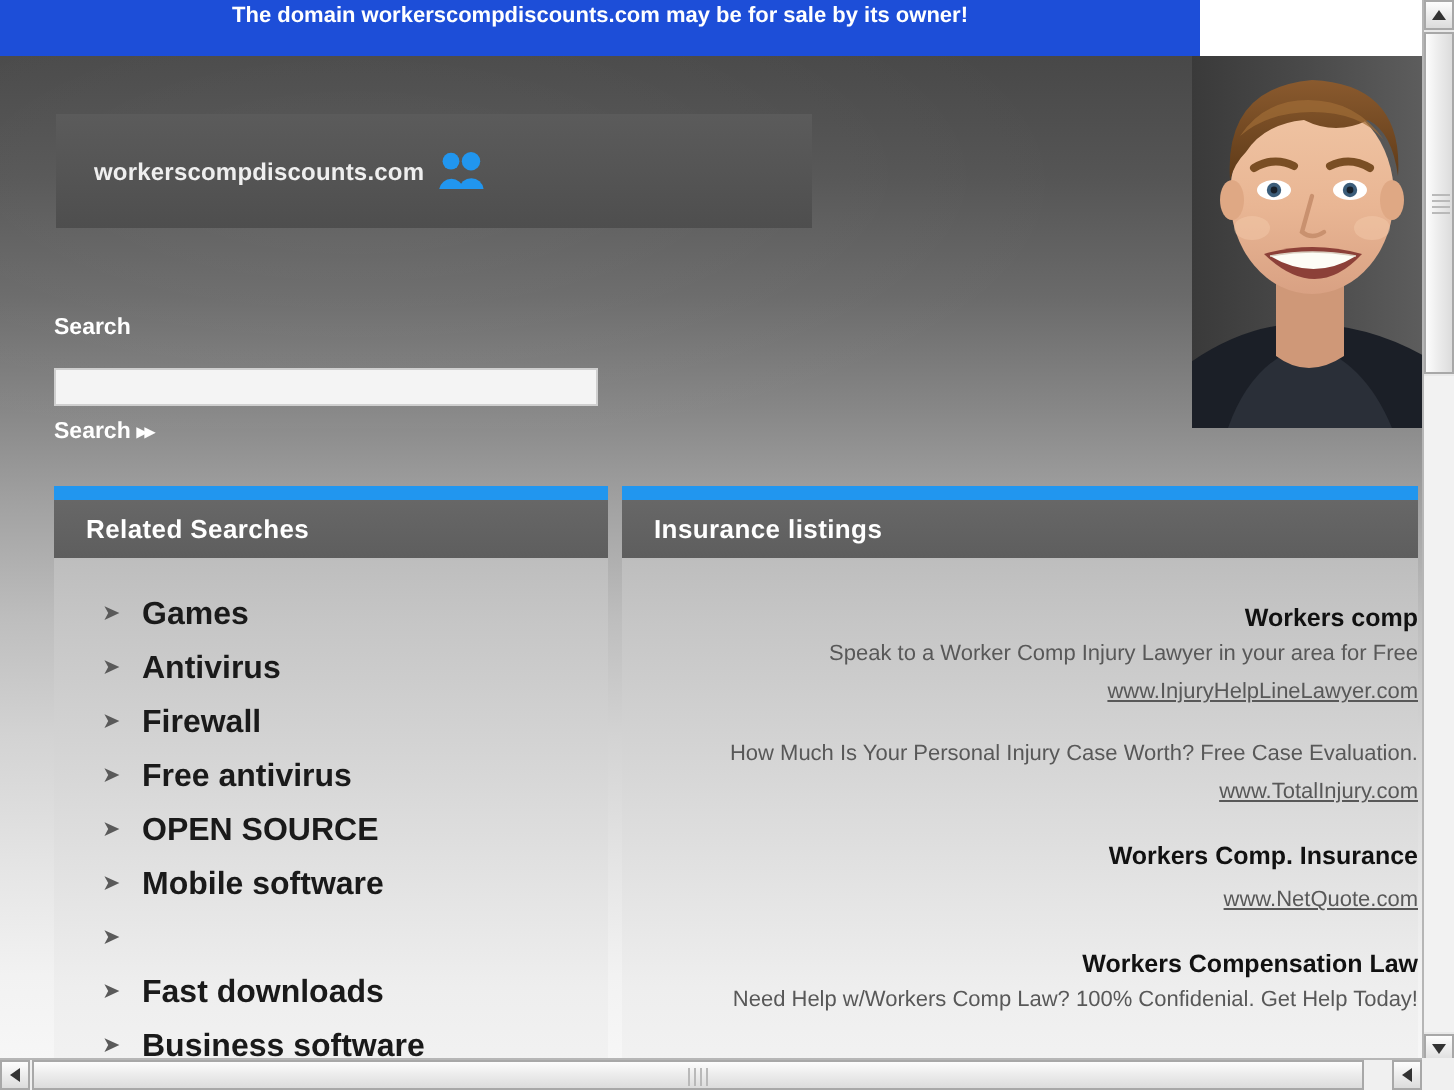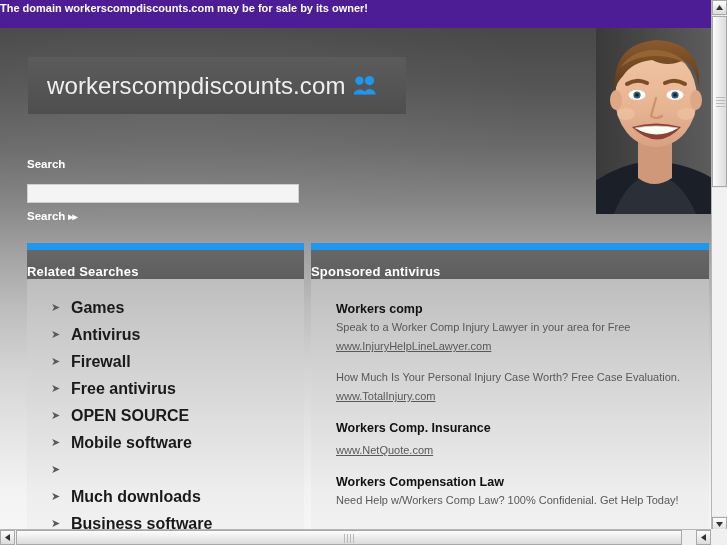--- a/index.html
+++ b/index.html
@@ -16,28 +16,28 @@
     width: 727px;
     height: 545px;
     overflow: hidden;
     background: #fff;
   }
 
   
   .notice-bar {
     position: absolute;
     left: 0; top: 0;
-    width: 727px; height: 28px;
-    background: #4c1d95;
+    width: 600px; height: 28px;
+    background: #1d4ed8;
     color: #ffffff;
     font-size: 11px;
     font-weight: bold;
     display: flex;
     align-items: flex-start;
-    justify-content: flex-start;
+    justify-content: center;
     padding-top: 2px;
     letter-spacing: 0px;
     z-index: 5;
   }
 
   
   .page {
     position: absolute;
     left: 0; top: 28px;
     width: 712px;
@@ -81,22 +81,22 @@
     position: absolute;
     left: 28px; top: 29px;
     width: 378px; height: 57px;
     background: linear-gradient(to bottom, #5b5b5b 0%, #555555 50%, #4e4e4e 100%);
     display: flex;
     align-items: center;
     padding-left: 19px;
   }
   .logo-text {
     color: #efefef;
-    font-size: 24px;
-    font-weight: normal;
+    font-size: 12px;
+    font-weight: bold;
     letter-spacing: 0.1px;
     white-space: nowrap;
   }
   .logo-mark {
     margin-left: 7px;
     display: inline-block;
     line-height: 0;
   }
 
   
@@ -138,21 +138,22 @@
     background: linear-gradient(to bottom, #b4b4b4 0%, #c6c6c6 22%, #dddddd 55%, #eeeeee 80%, #f4f4f4 100%);
   }
   .panel-accent {
     height: 7px;
     background: #2196ef;
   }
   .panel-head {
     height: 29px;
     background: linear-gradient(to bottom, #676767 0%, #5e5e5e 100%);
     display: flex;
-    align-items: flex-end;
+    align-items: center;
+    padding-left: 16px;
   }
   .panel-head-title {
     color: #ffffff;
     font-size: 13px;
     font-weight: bold;
     letter-spacing: 0.2px;
   }
 
   #panel-left  { left: 27px;  top: 215px; width: 277px; height: 313px; }
   #panel-right { left: 311px; top: 215px; width: 398px; height: 313px; }
@@ -175,21 +176,21 @@
   }
   .rs-link {
     color: #1a1a1a;
     font-size: 16px;
     font-weight: bold;
     text-decoration: none;
     white-space: nowrap;
   }
 
   
-  .ads { padding: 23px 0 0 25px; }
+  .ads { padding: 23px 0 0 25px; text-align: right; }
   .ad { margin-bottom: 17px; }
   .ad-title {
     color: #111111;
     font-size: 12.5px;
     font-weight: bold;
     margin: 0 0 5px 0;
     cursor: pointer;
   }
   .ad-desc {
     color: #585858;
@@ -395,33 +396,33 @@
           </li>
           <li class="rs-item">
             <span class="rs-bullet">➤</span>
             <a class="rs-link" href="#">Mobile software</a>
           </li>
           <li class="rs-item">
             <span class="rs-bullet">➤</span>
           </li>
           <li class="rs-item">
             <span class="rs-bullet">➤</span>
-            <a class="rs-link" href="#">Much downloads</a>
+            <a class="rs-link" href="#">Fast downloads</a>
           </li>
           <li class="rs-item">
             <span class="rs-bullet">➤</span>
             <a class="rs-link" href="#">Business software</a>
           </li>
         </ul>
     </div>
 
     <div class="panel" id="panel-right">
       <div class="panel-accent"></div>
       <div class="panel-head">
-        <span class="panel-head-title">Sponsored antivirus</span>
+        <span class="panel-head-title">Insurance listings</span>
       </div>
       <div class="ads" id="ads-list">
           <div class="ad"><div class="ad-title">Workers comp</div><div class="ad-desc">Speak to a Worker Comp Injury Lawyer in your area for Free</div><a class="ad-url" href="#">www.InjuryHelpLineLawyer.com</a></div>
           <div class="ad"><div class="ad-desc">How Much Is Your Personal Injury Case Worth? Free Case Evaluation.</div><a class="ad-url" href="#">www.TotalInjury.com</a></div>
           <div class="ad"><div class="ad-title">Workers Comp. Insurance</div><a class="ad-url" href="#">www.NetQuote.com</a></div>
           <div class="ad">
             <div class="ad-title">Workers Compensation Law</div>
             <div class="ad-desc">Need Help w/Workers Comp Law? 100% Confidenial. Get Help Today!</div>
           </div>
         </div>

